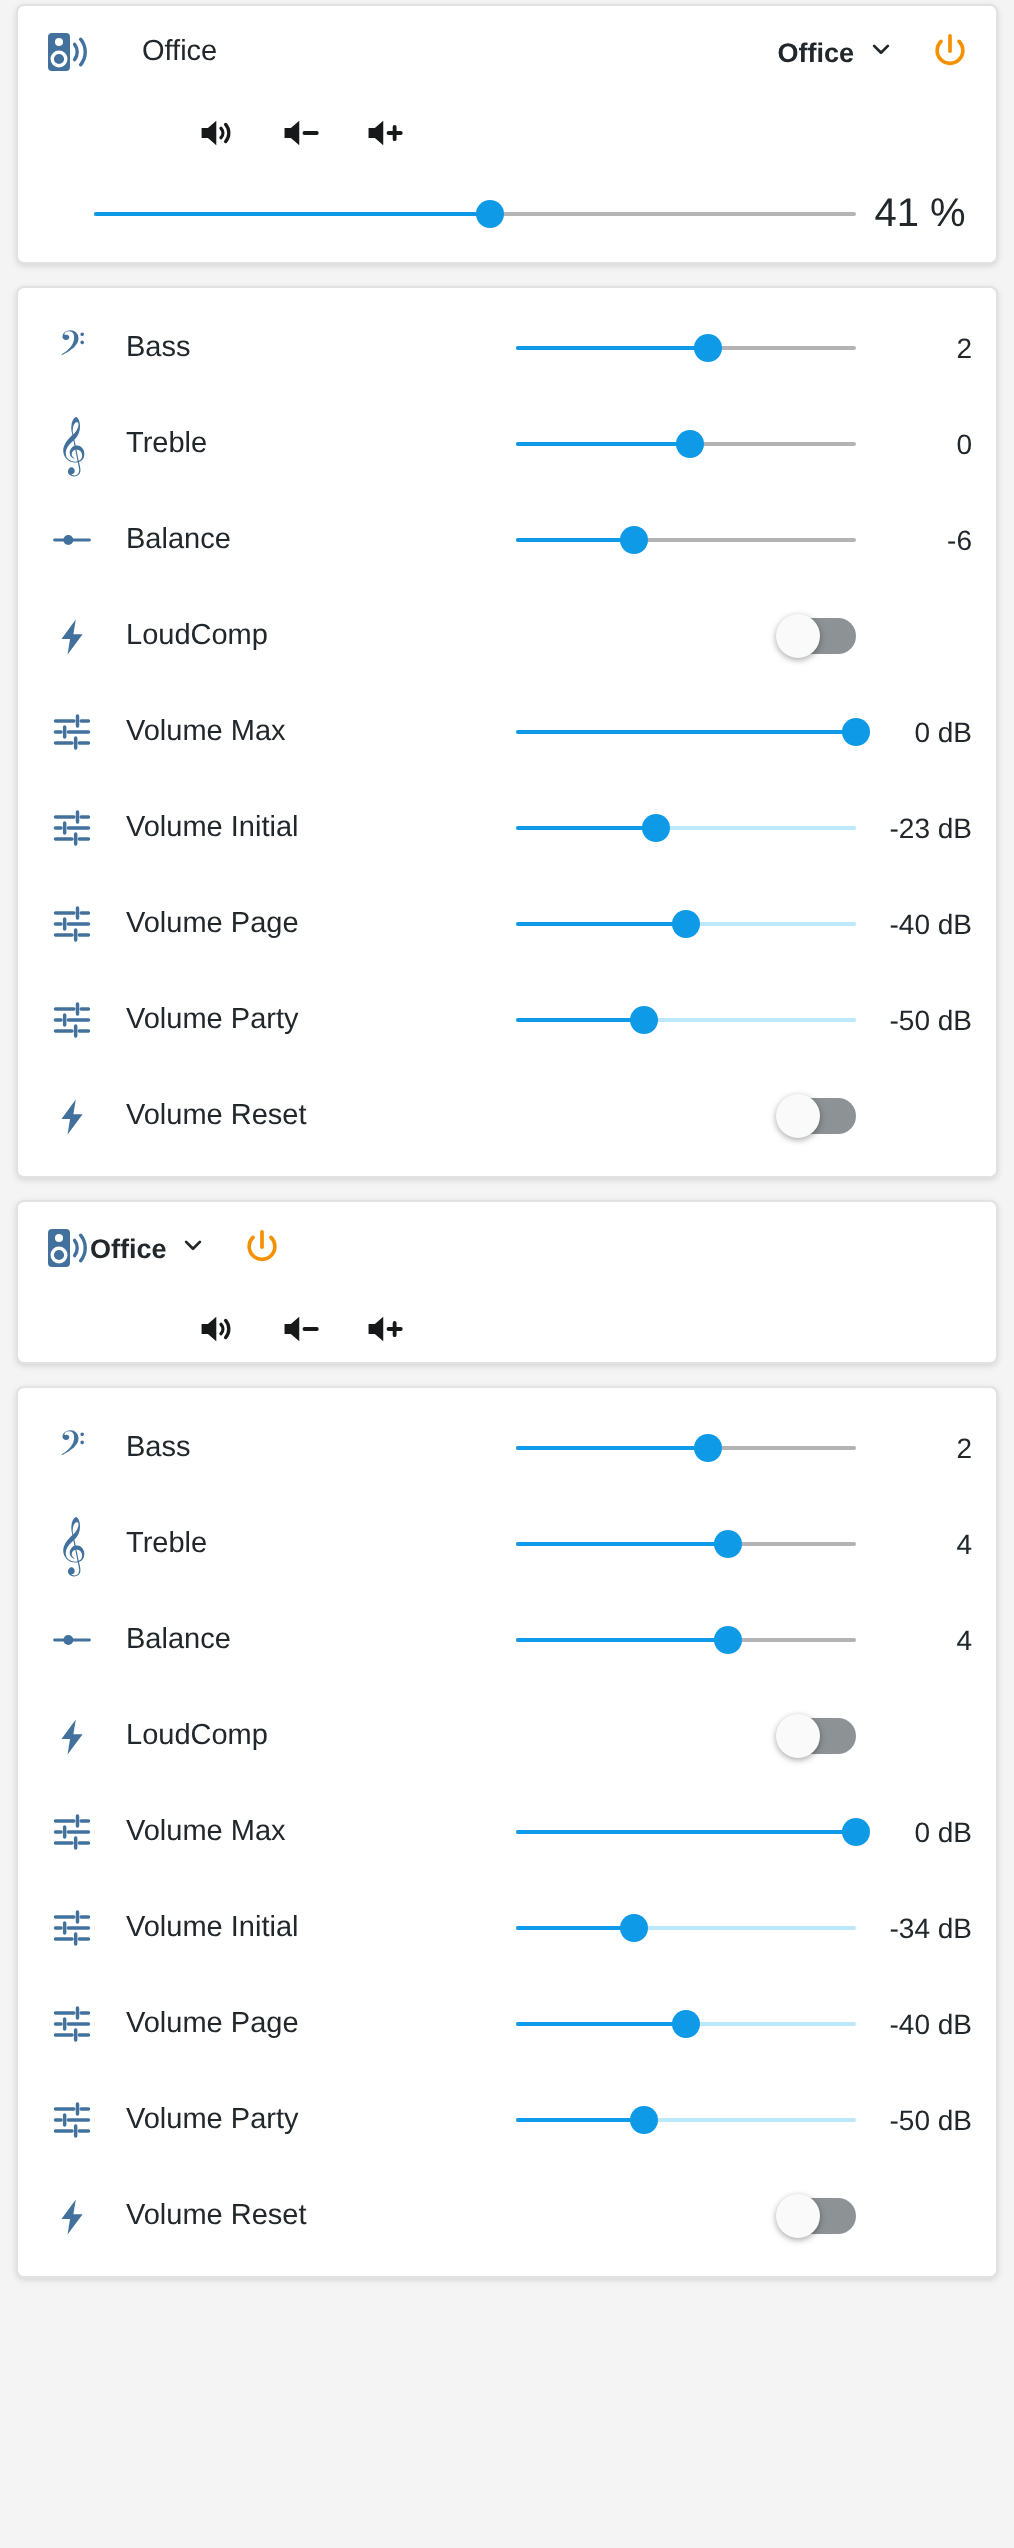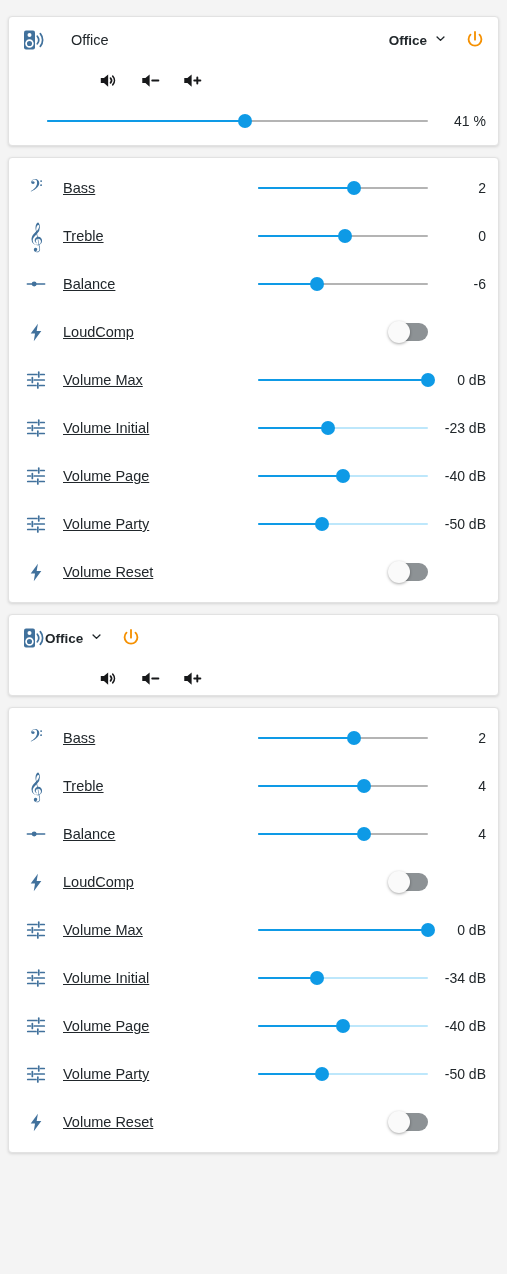--- a/index.html
+++ b/index.html
@@ -2,21 +2,21 @@
 <html><head>
 <meta charset="utf-8">
 <style>
   html,body{margin:0;padding:0;}
   body{
     width:507px;height:1274px;
     background:#f4f4f4;
     font-family:"Liberation Sans", sans-serif;
     -webkit-font-smoothing:antialiased;
   }
-  .page{width:507px;height:1274px;box-sizing:border-box;padding:16px 8px;}
+  .page{width:507px;height:1274px;box-sizing:border-box;padding:2px 8px;}
 
   .card{
     background:#ffffff;
     border:1px solid #e2e2e2;
     border-radius:4px;
     box-shadow:0 1px 3px rgba(0,0,0,.13);
     margin-bottom:11px;
     box-sizing:border-box;
   }
 
@@ -43,34 +43,34 @@
   .vbtn{
     width:42px;height:30px;display:flex;align-items:center;justify-content:center;
     cursor:pointer;
   }
 
   .dev-slider-row{
     display:flex;align-items:center;height:48px;padding:0 12px 0 38px;box-sizing:border-box;
   }
   .dev-slider-row .track-wrap{flex:1 1 auto;margin-right:6px;}
   .dev-pct{
-    width:52px;text-align:right;font-size:14px;color:#21272b;
+    width:52px;text-align:center;font-size:20px;color:#21272b;
     flex:0 0 auto;
   }
 
   
   .set-card{padding:6px 0 6px 0;}
   .row{
     display:flex;align-items:center;height:48px;padding:0 12px 0 0;box-sizing:border-box;
   }
   .row-icon{
     width:54px;flex:0 0 auto;display:flex;align-items:center;justify-content:center;
   }
   .row-label{
-    flex:0 0 auto;width:166px;font-size:14.5px;color:#21272b;text-decoration:underline;
+    flex:0 0 auto;width:166px;font-size:14.5px;color:#21272b;
   }
   .row-ctl{flex:1 1 auto;display:flex;align-items:center;justify-content:flex-end;}
   .row-val{
     width:58px;flex:0 0 auto;text-align:right;font-size:14px;color:#21272b;
   }
 
   
   .track-wrap{position:relative;height:18px;display:flex;align-items:center;}
   .slider{position:relative;width:100%;height:18px;cursor:pointer;}
   .trk{

